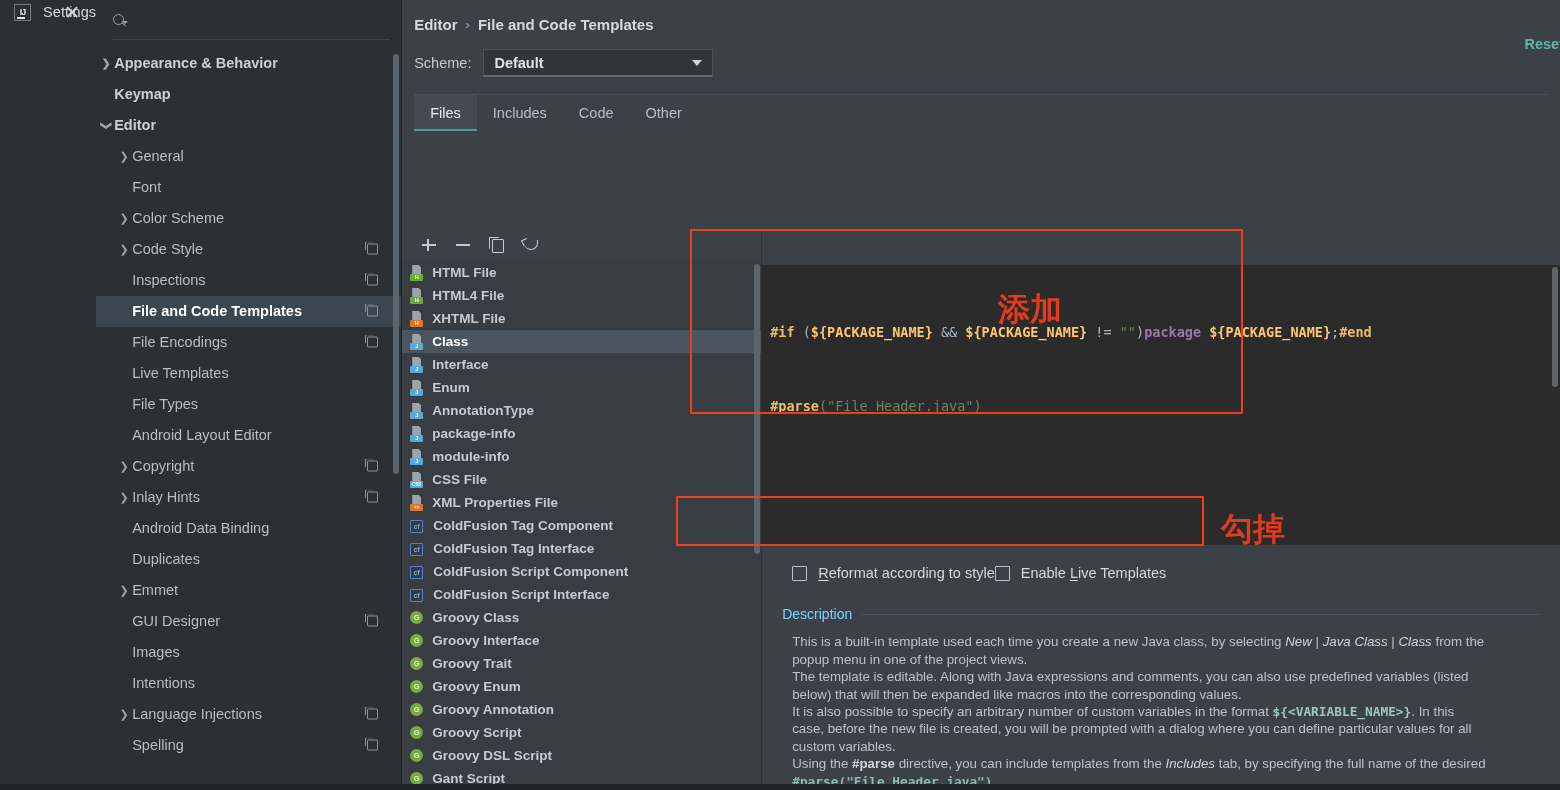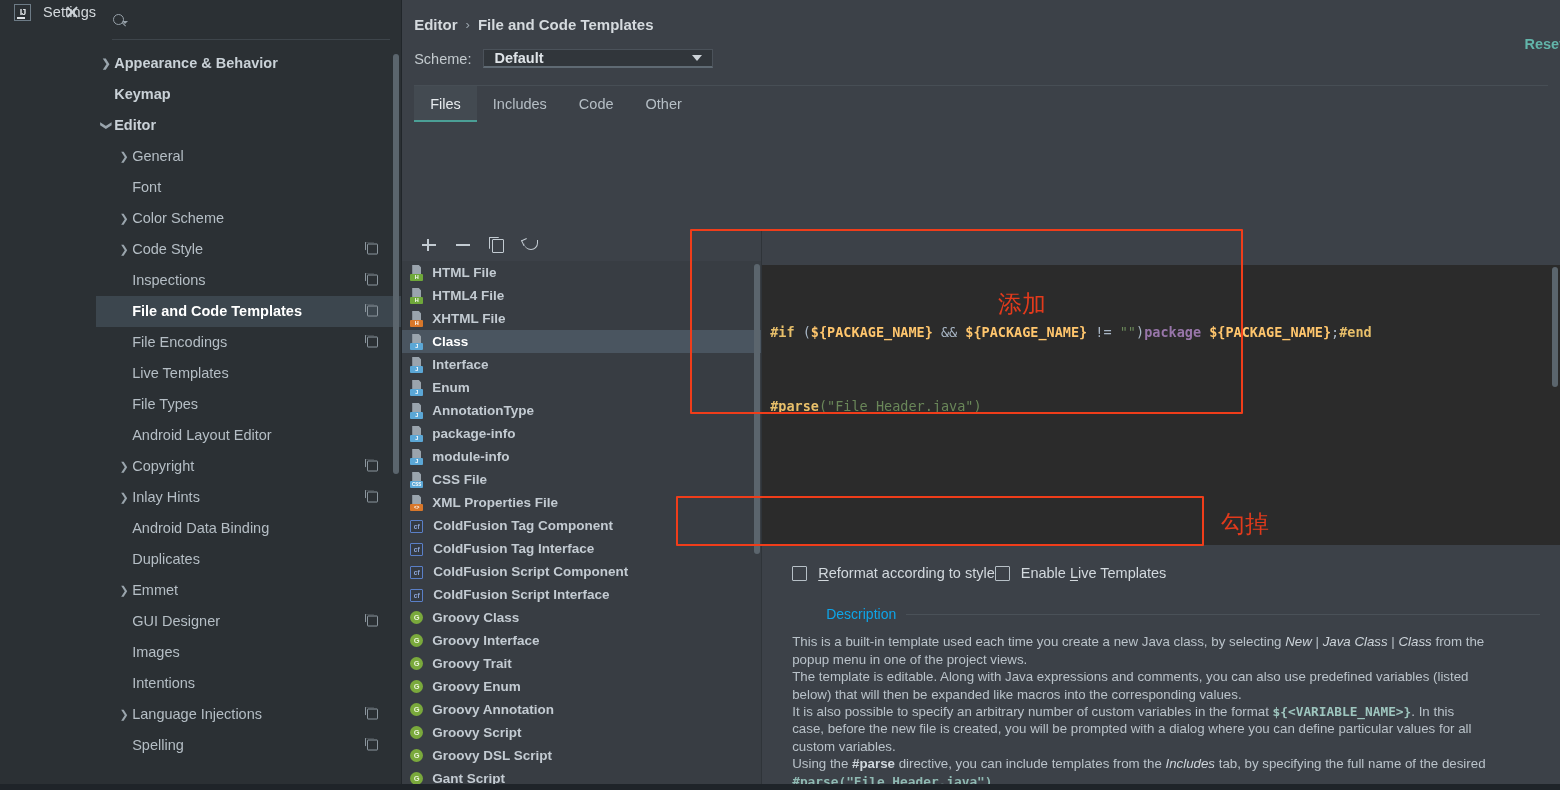--- a/index.html
+++ b/index.html
@@ -135,21 +135,21 @@
   .reset-link {
     position: absolute; right: -4px; top: 36px;
     color: #62b5aa; font-size: 14.5px; font-weight: bold;
     cursor: pointer; white-space: nowrap;
   }
   .scheme-row {
     display: flex; align-items: center; margin: 16px 0 0 12px;
   }
   .scheme-label { color: #c3cace; font-size: 14.5px; margin-right: 12px; }
   .scheme-combo {
-    width: 230px; height: 19px; background: #31363b;
+    width: 230px; height: 28px; background: #31363b;
     border: 1px solid #4b525a; border-bottom: 2px solid #5f6a73;
     display: flex; align-items: center; justify-content: space-between;
     padding: 3px 10px; cursor: pointer;
   }
   .scheme-value { color: #dfe4e8; font-size: 14.5px; font-weight: bold; }
   .combo-caret {
     width: 0; height: 0; border-left: 5px solid transparent;
     border-right: 5px solid transparent; border-top: 6px solid #cdd3d8;
   }
   .tabs-sep {
@@ -298,21 +298,21 @@
     width: 15px; height: 15px; border: 1.6px solid #b7c0c7;
     background: #3c4148; border-radius: 1px; flex: 0 0 15px;
   }
   .cbx-label { font-size: 14.5px; color: #d3d9de; }
   .cbx-label u { text-decoration: underline; text-underline-offset: 2px; }
 
   .desc-head {
     display: flex; align-items: center; gap: 10px;
     padding: 0 20px 0 20px; height: 26px; flex: 0 0 26px;
   }
-  .desc-title { color: #0ea5e9; font-size: 14px; white-space: nowrap; margin-left: 44px; }
+  .desc-title { color: #7dd3fc; font-size: 14px; white-space: nowrap; }
   .desc-rule { flex: 1 1 auto; height: 1px; background: #4a5158; }
   .desc-body {
     flex: 1 1 auto; padding: 6px 18px 0 30px; overflow: hidden;
     font-size: 13.3px; line-height: 17.4px; color: #b9c2c9;
     font-family: "Liberation Sans", sans-serif;
   }
   .desc-body i { font-style: italic; color: #cdd4da; }
   .desc-body b { font-weight: bold; color: #cfd6dc; }
   .desc-body .mono {
     font-family: "DejaVu Sans Mono", monospace; font-weight: bold;
@@ -323,21 +323,21 @@
     color: #9fc6bf; font-size: 12.8px;
   }
 
   
   .ann-box {
     position: absolute; border: 2.5px solid #f03d1a;
     pointer-events: none; z-index: 40; border-radius: 1px;
   }
   .ann-text {
     position: absolute; color: #e23a1c; z-index: 41;
-    font-size: 24px; font-weight: normal; pointer-events: none;
+    font-size: 32px; font-weight: bold; pointer-events: none;
     font-family: "DejaVu Sans", sans-serif;
   }
   .bottom-strip {
     position: absolute; left: 0; right: 0; bottom: 0; height: 6px;
     background: #1f2429; z-index: 50;
   }
 </style>
 </head>
 <body>
 

